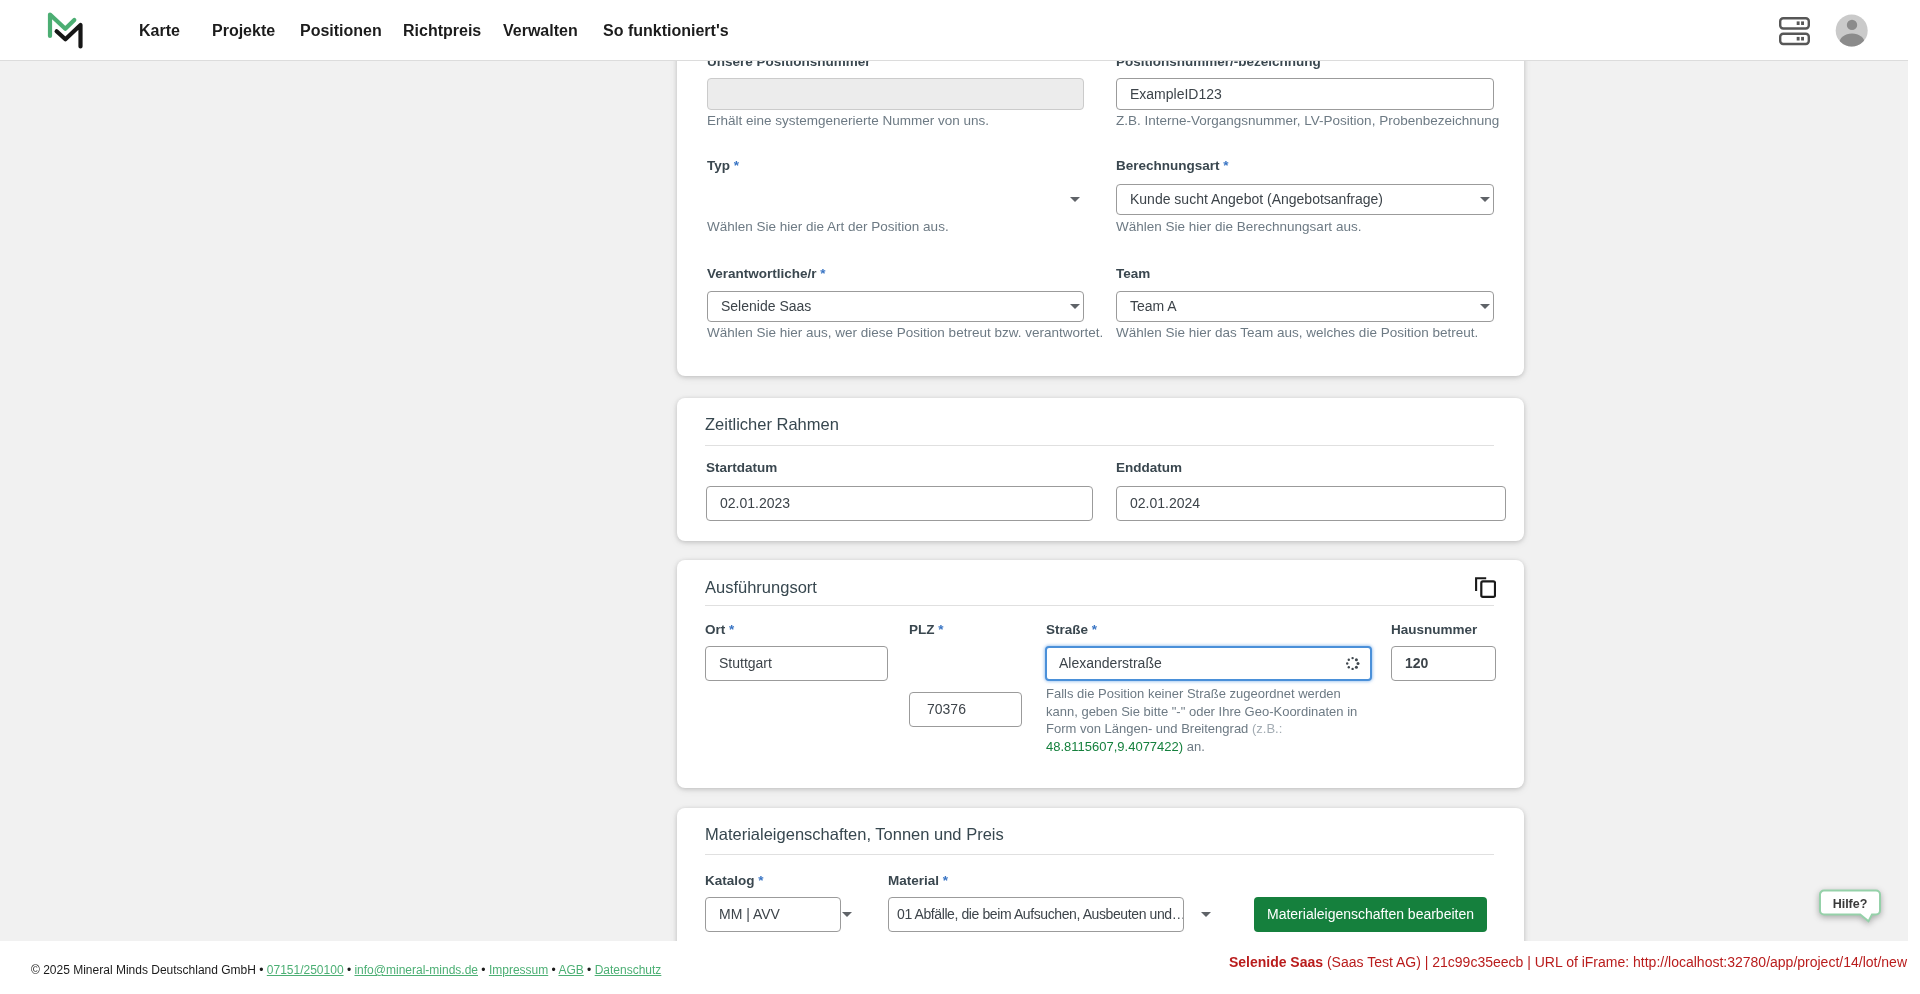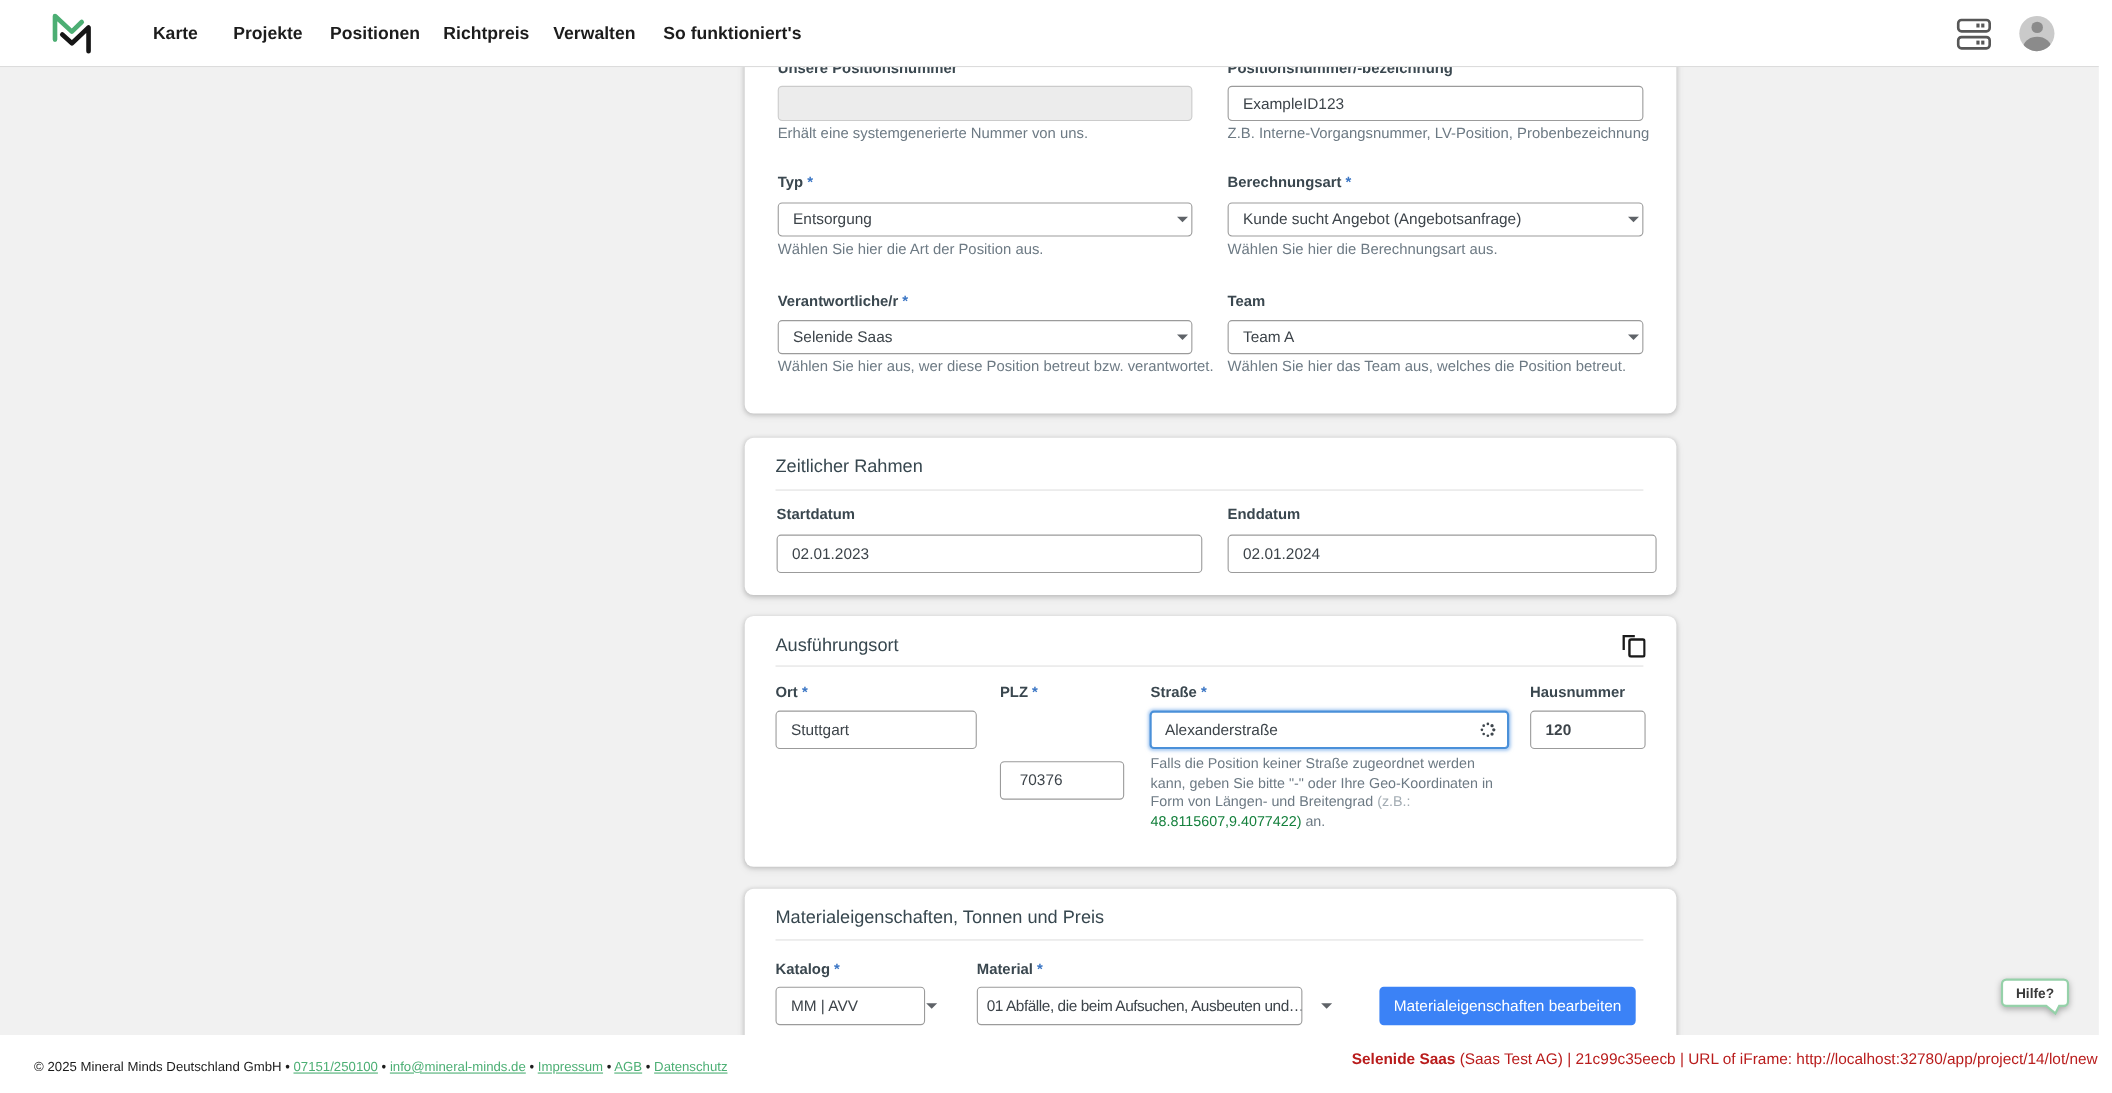--- a/index.html
+++ b/index.html
@@ -43,21 +43,20 @@
   <div class="card" style="top:-36px; height:351px;">
     <div class="lbl" style="left:30px; top:27px;">Unsere Positionsnummer</div>
     <div class="lbl" style="left:439px; top:27px;">Positionsnummer/-bezeichnung</div>
     <div class="inp dis" style="left:30px; top:53px; width:377px;"></div>
     <div class="inp" style="left:439px; top:53px; width:378px;">ExampleID123</div>
     <div class="hlp" style="left:30px; top:86px;">Erhält eine systemgenerierte Nummer von uns.</div>
     <div class="hlp" style="left:439px; top:86px;">Z.B. Interne-Vorgangsnummer, LV-Position, Probenbezeichnung</div>
 
     <div class="lbl" style="left:30px; top:131px;">Typ <span class="ast">*</span></div>
     <div class="lbl" style="left:439px; top:131px;">Berechnungsart <span class="ast">*</span></div>
-    <div class="sel" style="left:30px; top:159px; width:377px;">Entsorgung</div>
     <div class="arr" style="left:1064px; top:172px; left:393px;"></div>
     <div class="sel" style="left:439px; top:159px; width:378px;">Kunde sucht Angebot (Angebotsanfrage)</div>
     <div class="arr" style="left:803px; top:172px;"></div>
     <div class="hlp" style="left:30px; top:192px;">Wählen Sie hier die Art der Position aus.</div>
     <div class="hlp" style="left:439px; top:192px;">Wählen Sie hier die Berechnungsart aus.</div>
 
     <div class="lbl" style="left:30px; top:239px;">Verantwortliche/r <span class="ast">*</span></div>
     <div class="lbl" style="left:439px; top:239px;">Team</div>
     <div class="sel" style="left:30px; top:266px; width:377px;">Selenide Saas</div>
     <div class="arr" style="left:393px; top:279px;"></div>
@@ -111,21 +110,21 @@
 
   <div class="card" style="top:747px; height:200px;">
     <div class="hdg" style="left:28px; top:15px;">Materialeigenschaften, Tonnen und Preis</div>
     <div class="div" style="left:28px; top:46px; width:789px;"></div>
     <div class="lbl" style="left:28px; top:63px;">Katalog <span class="ast">*</span></div>
     <div class="lbl" style="left:211px; top:63px;">Material <span class="ast">*</span></div>
     <div class="sel" style="left:28px; top:89px; width:136px; height:35px; line-height:33px;">MM | AVV</div>
     <div class="arr" style="left:165px; top:104px;"></div>
     <div class="sel" style="left:211px; top:89px; width:296px; height:35px; line-height:33px; padding-left:8px; letter-spacing:-0.4px;">01 Abfälle, die beim Aufsuchen, Ausbeuten und…</div>
     <div class="arr" style="left:524px; top:104px;"></div>
-    <div class="abs" style="left:577px; top:89px; width:233px; height:35px; background:#3b82f6; border-radius:4px;
+    <div class="abs" style="left:577px; top:89px; width:233px; height:35px; background:#15803d; border-radius:4px;
          color:#fff; font-size:14px; text-align:center; line-height:35px;">Materialeigenschaften bearbeiten</div>
   </div>
 </div>
 
 <div id="header">
   <svg class="abs" style="left:44px; top:8px;" width="42" height="42" viewBox="0 0 42 42">
     <path d="M6,28 L6,6.5 L21.3,20.8 L30.3,12" fill="none" stroke="#4cae73" stroke-width="4.2" stroke-linecap="round" stroke-linejoin="round"></path>
     <path d="M12.6,23.3 L21.4,31.3 L36.5,17 L36.5,38.5" fill="none" stroke="#161616" stroke-width="4.2" stroke-linecap="round" stroke-linejoin="round"></path>
   </svg>
   <div class="nav" style="left:139px;">Karte</div>

